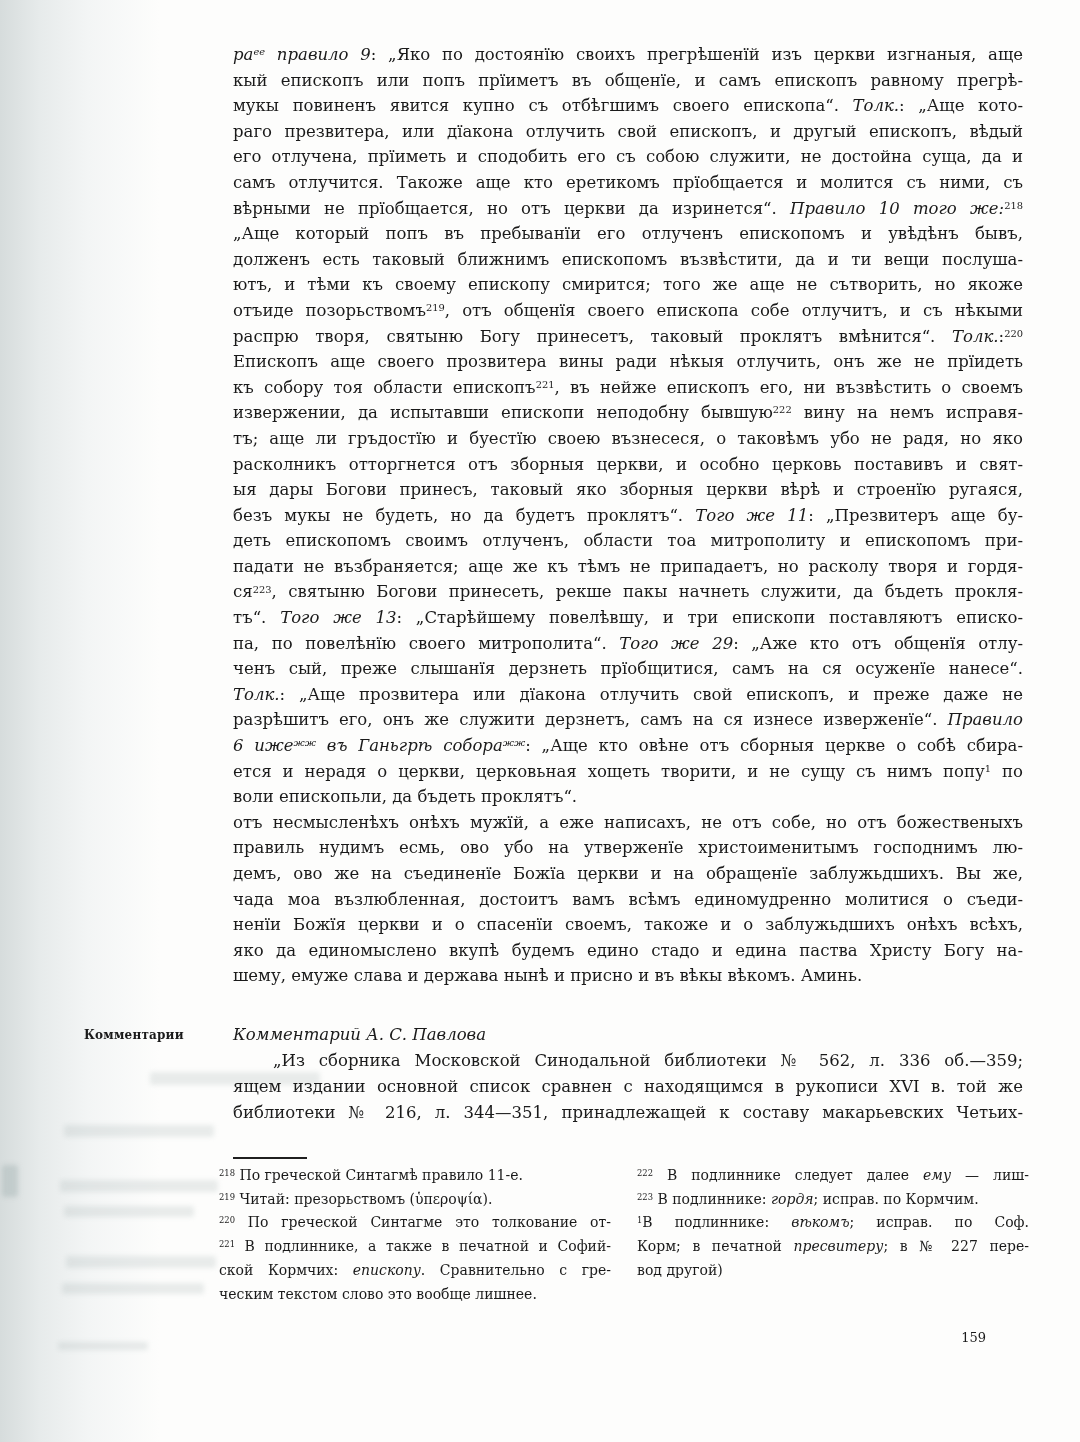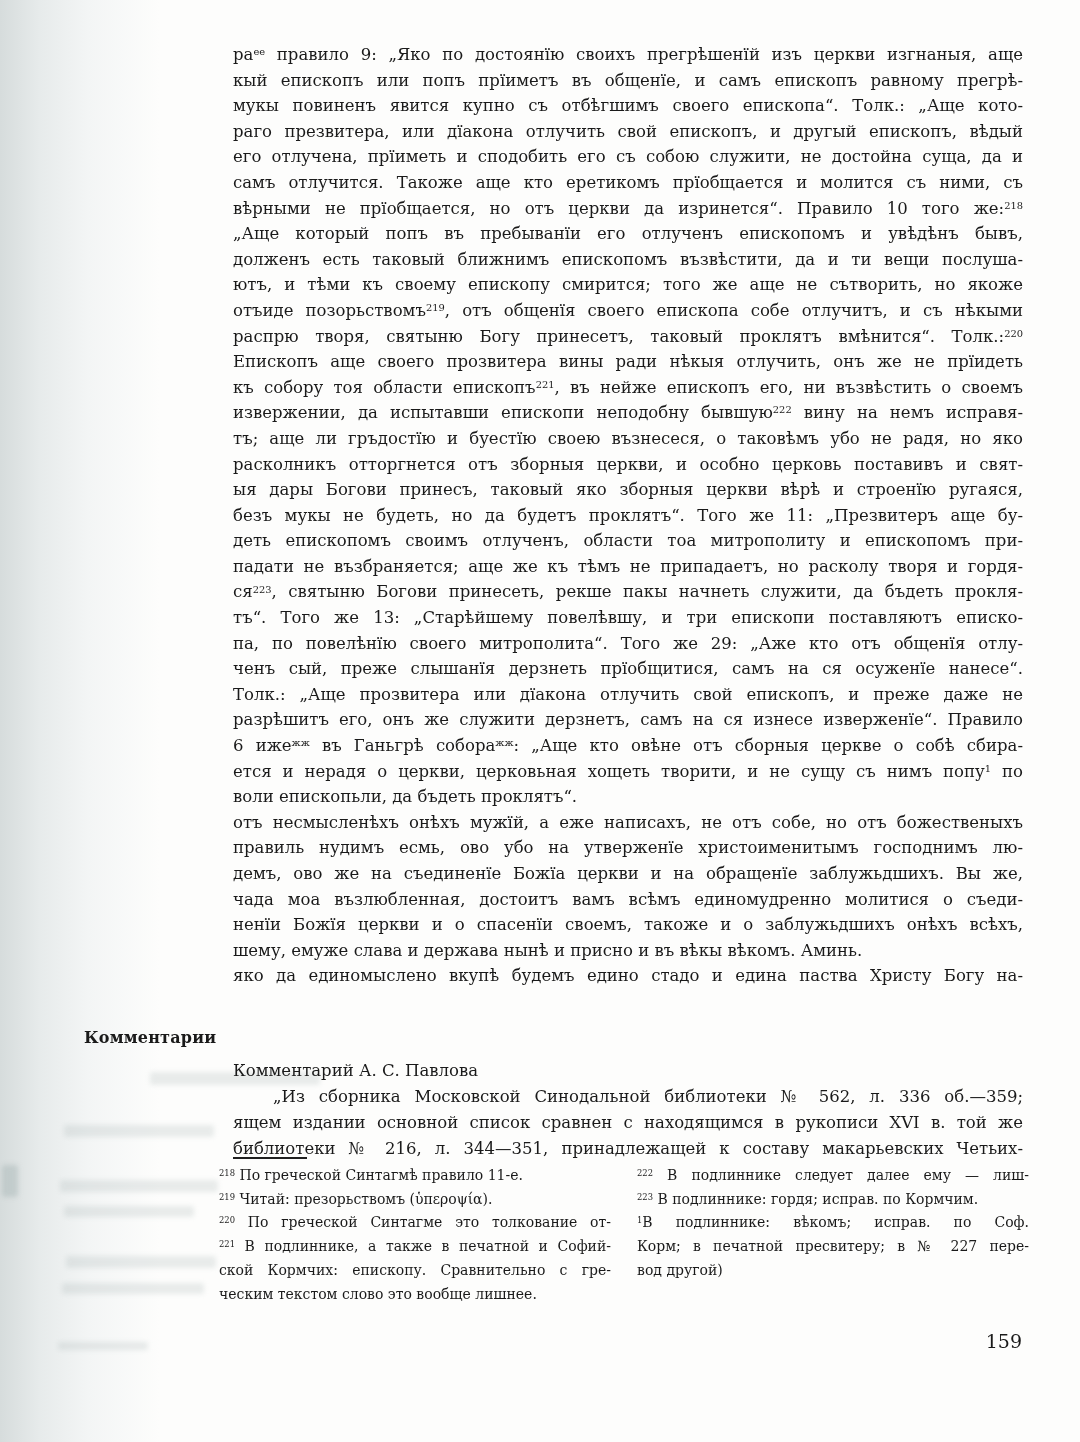--- a/index.html
+++ b/index.html
@@ -16,34 +16,34 @@
   }
   .bleed{position:absolute;background:rgba(150,165,165,0.20);filter:blur(2.5px);border-radius:3px;}
   .body-text{
     position:absolute;left:233px;top:42px;width:790px;
     font-size:16.5px;line-height:25.6px;
   }
   .comment-block{
     position:absolute;left:233px;top:1022px;width:790px;
     font-size:16.5px;line-height:26px;
   }
-  .comment-heading{margin-top:36px;}
+  .comment-heading{font-style:italic;}
   .margin-label{
     position:absolute;left:84px;top:1028px;width:140px;
-    font-size:16px;font-weight:bold;letter-spacing:0.2px;
+    font-size:12px;font-weight:bold;letter-spacing:0.2px;
   }
   .fn-rule{position:absolute;left:233px;top:1157px;width:74px;height:2px;background:#1f1f1f;}
   .fn-col{position:absolute;top:1164px;width:392px;font-size:14px;line-height:23.7px;}
   .fn-left{left:219px;}
   .fn-right{left:637px;}
-  .page-number{position:absolute;left:930px;top:1330px;width:92px;text-align:right;font-size:19px;}
+  .page-number{position:absolute;left:894px;top:1330px;width:92px;text-align:right;font-size:13px;}
   .line{text-align:justify;text-align-last:justify;}
   .line.end{text-align-last:left;}
   .line.ind{text-indent:40px;}
-  .it{}
+  .it{font-style:italic;}
   sup{font-size:60%;line-height:0;vertical-align:baseline;position:relative;top:-0.5em;}
 </style>
 </head>
 <body>
 
 <div class="page">
   <div class="edge-shadow"></div>
 
   <div class="bleed" style="left:150px;top:1072px;width:170px;height:13px;"></div>
   <div class="bleed" style="left:64px;top:1125px;width:150px;height:12px;"></div>
@@ -85,22 +85,22 @@
       <div class="line"><span class="it">Толк.</span><span>: „Аще прозвитера или дїакона отлучить свой епископъ, и преже даже не</span></div>
       <div class="line"><span>разрѣшитъ его, онъ же служити дерзнетъ, самъ на ся изнесе изверженїе“. </span><span class="it">Правило</span></div>
       <div class="line"><span class="it">6 иже</span><sup class="it">жж</sup><span class="it"> въ Ганьгрѣ собора</span><sup class="it">жж</sup><span>: „Аще кто овѣне отъ сборныя церкве о собѣ сбира-</span></div>
       <div class="line"><span>ется и нерадя о церкви, церковьная хощеть творити, и не сущу съ нимъ попу</span><sup>1</sup><span> по</span></div>
       <div class="line end"><span>воли епископьли, да бъдеть проклятъ“.</span></div>
       <div class="line"><span>отъ несмысленѣхъ онѣхъ мужїй, а еже написахъ, не отъ собе, но отъ божественыхъ</span></div>
       <div class="line"><span>правиль нудимъ есмь, ово убо на утверженїе христоименитымъ господнимъ лю-</span></div>
       <div class="line"><span>демъ, ово же на съединенїе Божїа церкви и на обращенїе заблужьдшихъ. Вы же,</span></div>
       <div class="line"><span>чада моа възлюбленная, достоитъ вамъ всѣмъ единомудренно молитися о съеди-</span></div>
       <div class="line"><span>ненїи Божїя церкви и о спасенїи своемъ, такоже и о заблужьдшихъ онѣхъ всѣхъ,</span></div>
+      <div class="line"><span>яко да единомыслено вкупѣ будемъ едино стадо и едина паства Христу Богу на-</span></div>
       <div class="line end"><span>шему, емуже слава и держава нынѣ и присно и въ вѣкы вѣкомъ. Аминь.</span></div>
-      <div class="line"><span>яко да единомыслено вкупѣ будемъ едино стадо и едина паства Христу Богу на-</span></div>
     </div>
 
   <div class="comment-block">
     <div class="line end comment-heading">Комментарий А. С. Павлова</div>
     <div>
         <div class="line ind"><span>„Из сборника Московской Синодальной библиотеки № 562, л. 336 об.—359;</span></div>
         <div class="line"><span>ящем издании основной список сравнен с находящимся в рукописи XVI в. той же</span></div>
         <div class="line"><span>библиотеки № 216, л. 344—351, принадлежащей к составу макарьевских Четьих-</span></div>
       </div>
   </div>

